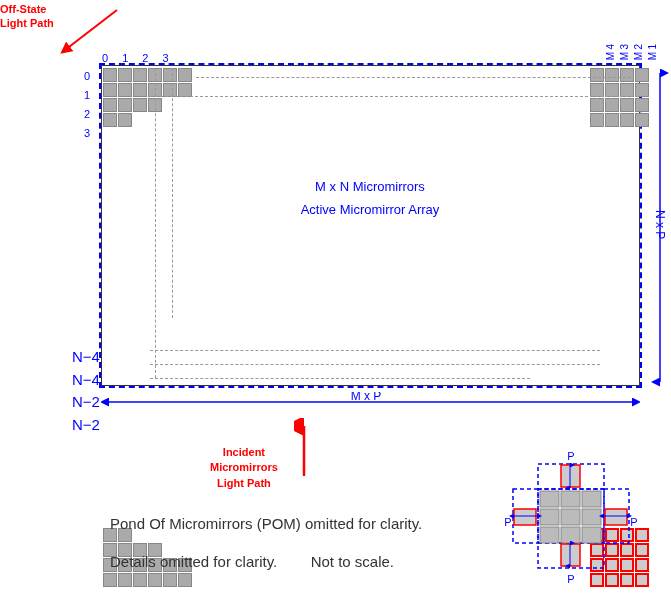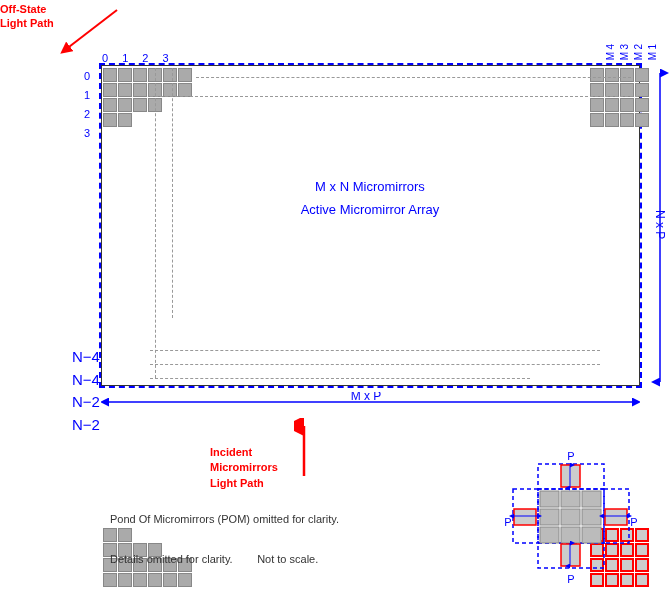--- a/index.html
+++ b/index.html
@@ -102,21 +102,21 @@
       font-size: 13px;
       line-height: 1.8;
     }
 
     
     .notes-text {
       position: absolute;
       top: 510px;
       left: 110px;
       color: #333;
-      font-size: 11px;
+      font-size: 15px;
       line-height: 1.8;
     }
   </style>
 </head>
 <body>
 
 <div class="main-container">
 
   <div class="off-state-label">
     <span>Off-State</span><br>
@@ -331,38 +331,38 @@
         <polygon points="6 0, 0 3, 6 6" fill="blue"></polygon>
       </marker>
       <marker id="arr-r" markerWidth="6" markerHeight="6" refX="0" refY="3" orient="auto">
         <polygon points="0 0, 6 3, 0 6" fill="blue"></polygon>
       </marker>
     </defs>
     <line x1="8" y1="10" x2="531" y2="10" stroke="blue" stroke-width="1.5" marker-start="url(#arr-l)" marker-end="url(#arr-r)"></line>
     <text x="265" y="8" text-anchor="middle" fill="blue" font-size="12" font-family="Arial">M x P</text>
   </svg>
 
-  <div style="position:absolute;top:445px;left:210px;text-align:left;color:red;font-size:11px;font-weight:bold;line-height:1.4;">
+  <div style="position:absolute;top:445px;left:210px;text-align:center;color:red;font-size:11px;font-weight:bold;line-height:1.4;">
     <div>Incident</div>
     <div>Micromirrors</div>
     <div>Light Path</div>
   </div>
 
   <svg style="position:absolute;top:418px;left:294px;width:20px;height:60px;">
     <defs>
       <marker id="arr-up2" markerWidth="8" markerHeight="8" refX="4" refY="8" orient="auto">
         <polygon points="0 8, 4 0, 8 8" fill="red"></polygon>
       </marker>
     </defs>
     <line x1="10" y1="58" x2="10" y2="8" stroke="red" stroke-width="2.5" marker-end="url(#arr-up2)"></line>
   </svg>
 
   <div class="notes-text">
     <div>Pond Of Micromirrors (POM) omitted for clarity.</div>
-    <div style="margin-top:20px;">
+    <div style="margin-top:11px;">
       <span>Details omitted for clarity.</span>
       &nbsp;&nbsp;&nbsp;&nbsp;&nbsp;&nbsp;
       <span>Not to scale.</span>
     </div>
   </div>
 
   <div style="position:absolute;top:448px;right:25px;width:150px;height:140px;">
     <svg width="150" height="140">
 
       <text x="75" y="12" text-anchor="middle" fill="blue" font-size="11" font-family="Arial">P</text>

